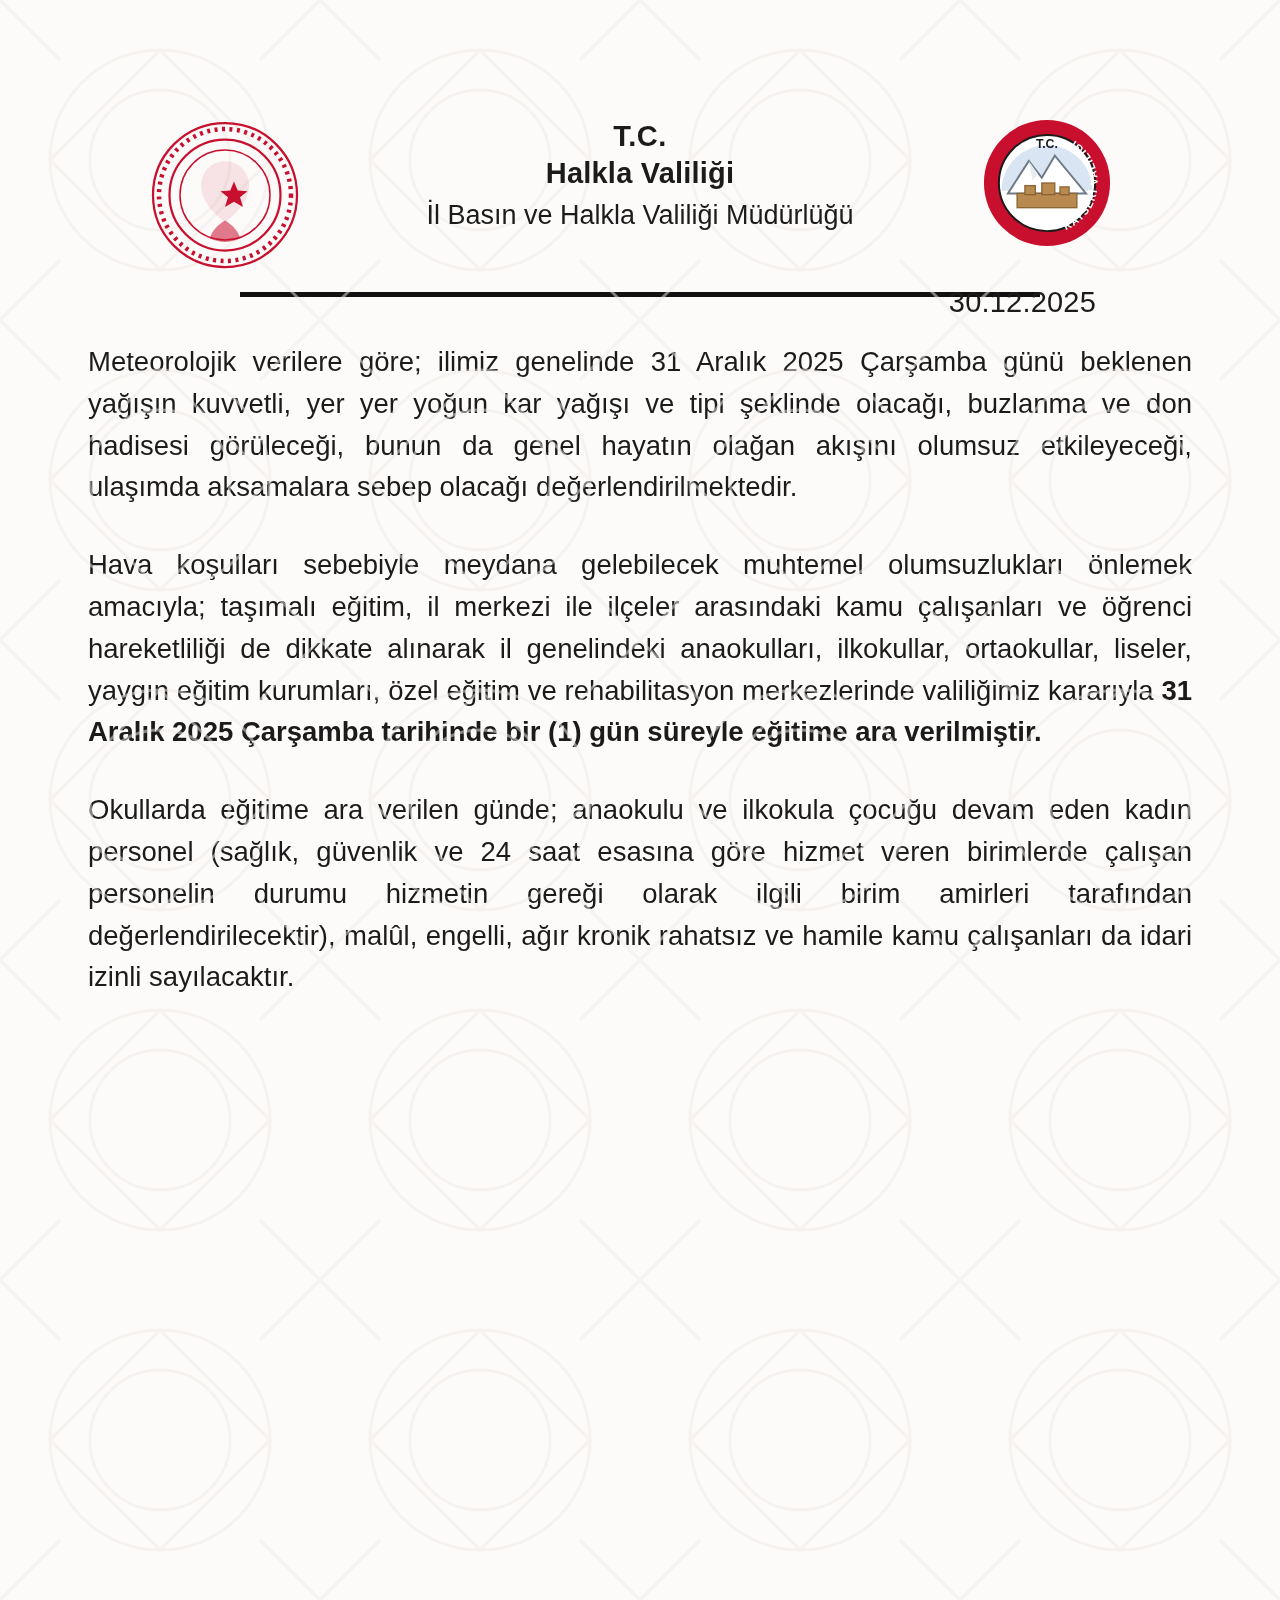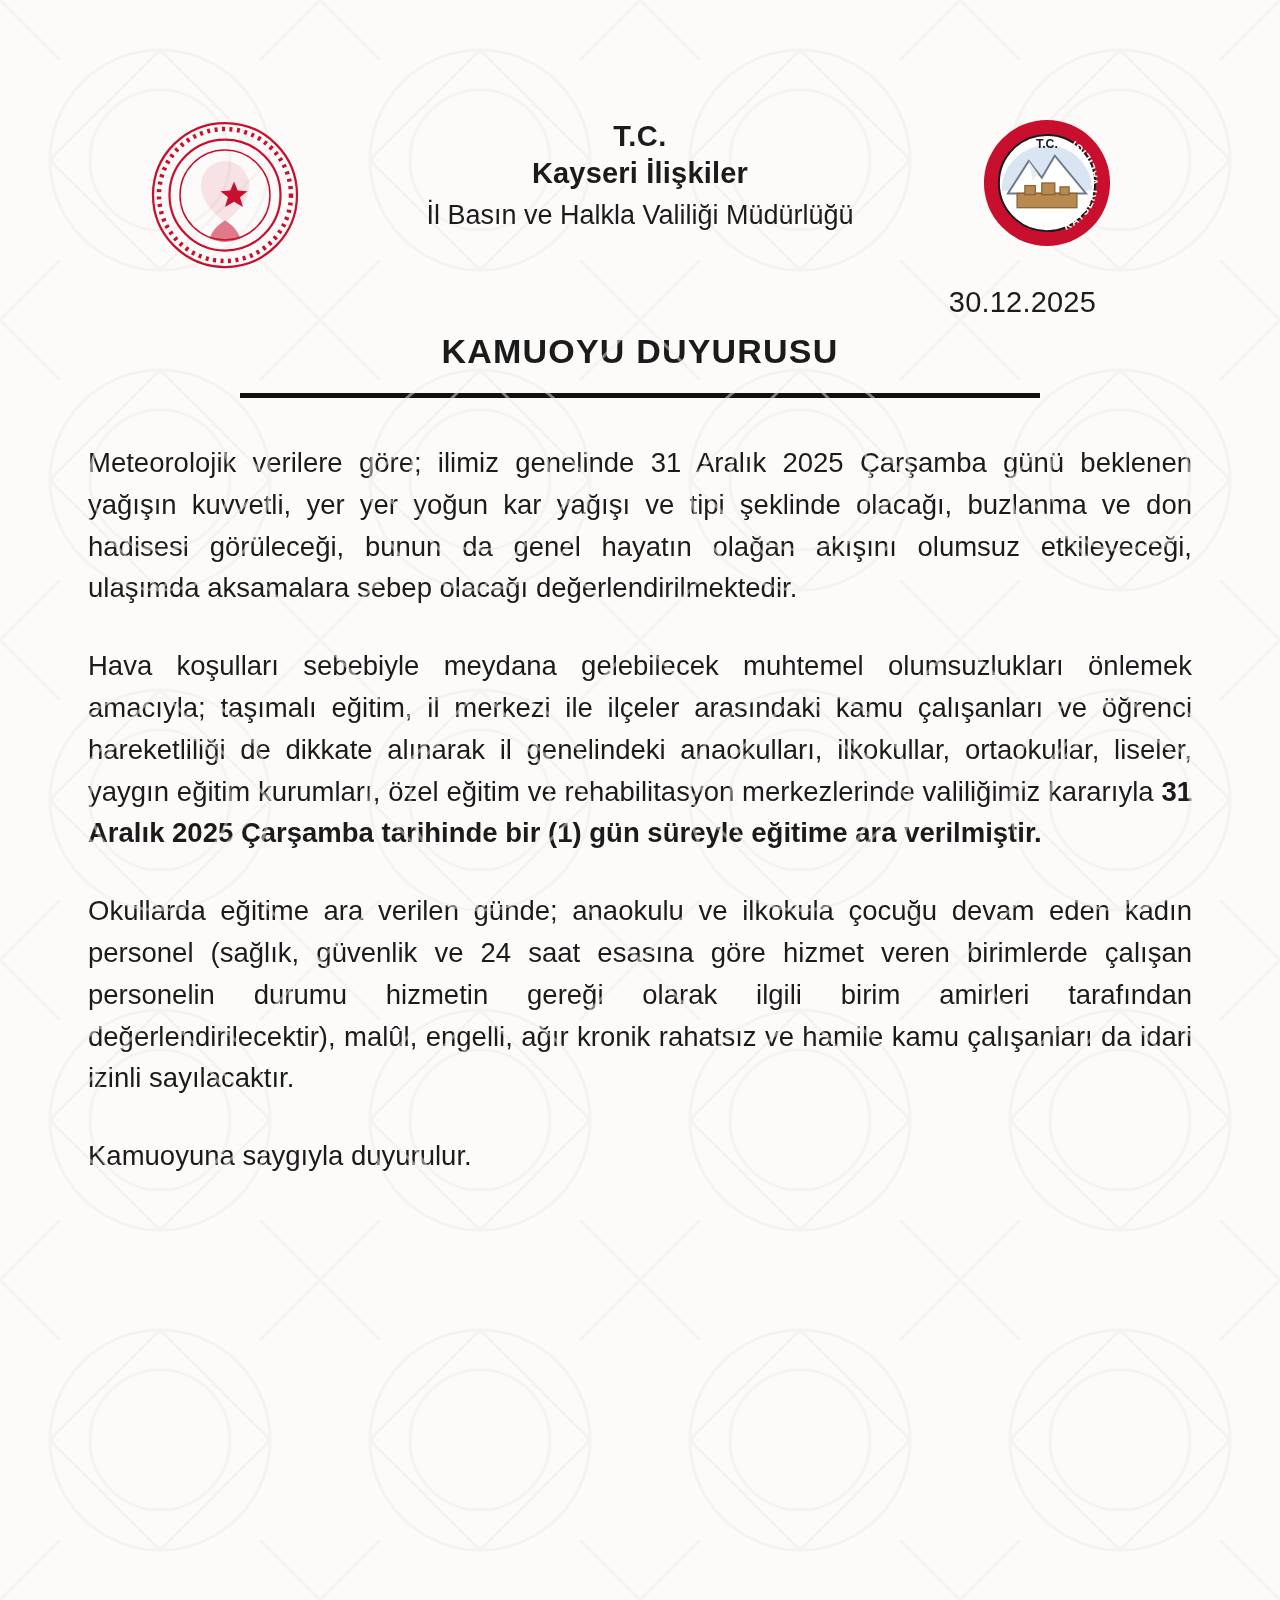--- a/index.html
+++ b/index.html
@@ -150,21 +150,21 @@
       <g fill="#c8102e">
         <path d="M100 55 c-18 0-32 14-32 32 0 22 18 38 32 50 14-12 32-28 32-50 0-18-14-32-32-32z" opacity="0.1"></path>
         <path d="M88 72 a22 22 0 1 0 0 44 a17 17 0 1 1 0-44 z"></path>
         <path d="M112 82 l5 12 13 1 -10 8 4 13 -12-7 -12 7 4-13 -10-8 13-1 z"></path>
       </g>
       <path d="M100 134 c-10 6-18 14-20 24 14 6 26 6 40 0 -2-10-10-18-20-24z" fill="#c8102e" opacity="0.55"></path>
     </svg>
 
     <div class="header-titles">
       <div class="tc">T.C.</div>
-      <div class="org">Kayseri İlişkiler</div>
+      <div class="org">Halkla Valiliği</div>
       <div class="unit">İl  Basın ve Halkla Valiliği Müdürlüğü</div>
     </div>
 
     <svg class="emblem-right" viewBox="0 0 200 200" aria-hidden="true">
       <circle cx="100" cy="100" r="97" fill="#c8102e"></circle>
       <circle cx="100" cy="100" r="74" fill="#ffffff"></circle>
       <circle cx="100" cy="100" r="74" fill="none" stroke="#1b1b1b" stroke-width="3"></circle>
       <path d="M30 112 a70 70 0 0 1 140 0 z" fill="#2f6fb5" opacity="0.18"></path>
       <path d="M40 116 L72 66 L92 92 L112 58 L160 116 Z" fill="#ffffff" stroke="#6f7a86" stroke-width="3"></path>
       <path d="M72 66 L86 86 L78 96 Z" fill="#e8edf2"></path>
@@ -177,29 +177,27 @@
       <text x="100" y="46" font-family="Liberation Sans, sans-serif" font-size="19" font-weight="bold" fill="#1b1b1b" text-anchor="middle">T.C.</text>
       <path id="ringpath" d="M100 178 a78 78 0 0 0 0-156" fill="none"></path>
       <text font-family="Liberation Sans, sans-serif" font-size="16" font-weight="bold" fill="#ffffff" letter-spacing="2">
         <textPath href="#ringpath" startOffset="12%">KAYSERİ VALİLİĞİ</textPath>
       </text>
     </svg>
 
     <div class="date">30.12.2025</div>
   </div>
 
-  <div class="doc-title">KAMUOYU DUYURUSU</div>
   <div class="rule"></div>
 
   <div class="body-text">
     <p>
       <span>Meteorolojik verilere göre; ilimiz genelinde 31 Aralık 2025 Çarşamba günü beklenen yağışın kuvvetli, yer yer yoğun kar yağışı ve tipi şeklinde olacağı, buzlanma ve don hadisesi görüleceği, bunun da genel hayatın olağan akışını olumsuz etkileyeceği, ulaşımda aksamalara sebep olacağı değerlendirilmektedir.</span>
     </p>
     <p>
       <span>Hava koşulları sebebiyle meydana gelebilecek muhtemel olumsuzlukları önlemek amacıyla; taşımalı eğitim, il merkezi ile ilçeler arasındaki kamu çalışanları ve öğrenci hareketliliği de dikkate alınarak il genelindeki anaokulları, ilkokullar, ortaokullar, liseler, yaygın eğitim kurumları, özel eğitim ve rehabilitasyon merkezlerinde valiliğimiz kararıyla </span><b>31 Aralık 2025 Çarşamba tarihinde bir (1) gün süreyle eğitime ara verilmiştir.</b>
     </p>
     <p>
       <span>Okullarda eğitime ara verilen günde; anaokulu ve ilkokula çocuğu devam eden kadın personel (sağlık, güvenlik ve 24 saat esasına göre hizmet veren birimlerde çalışan personelin durumu hizmetin gereği olarak ilgili birim amirleri tarafından değerlendirilecektir), malûl, engelli, ağır kronik rahatsız ve hamile kamu çalışanları da idari izinli sayılacaktır.</span>
     </p>
-    <p class="closing">Kamuoyuna saygıyla duyurulur.</p>
   </div>
 
 </div>
 
 </body></html>

